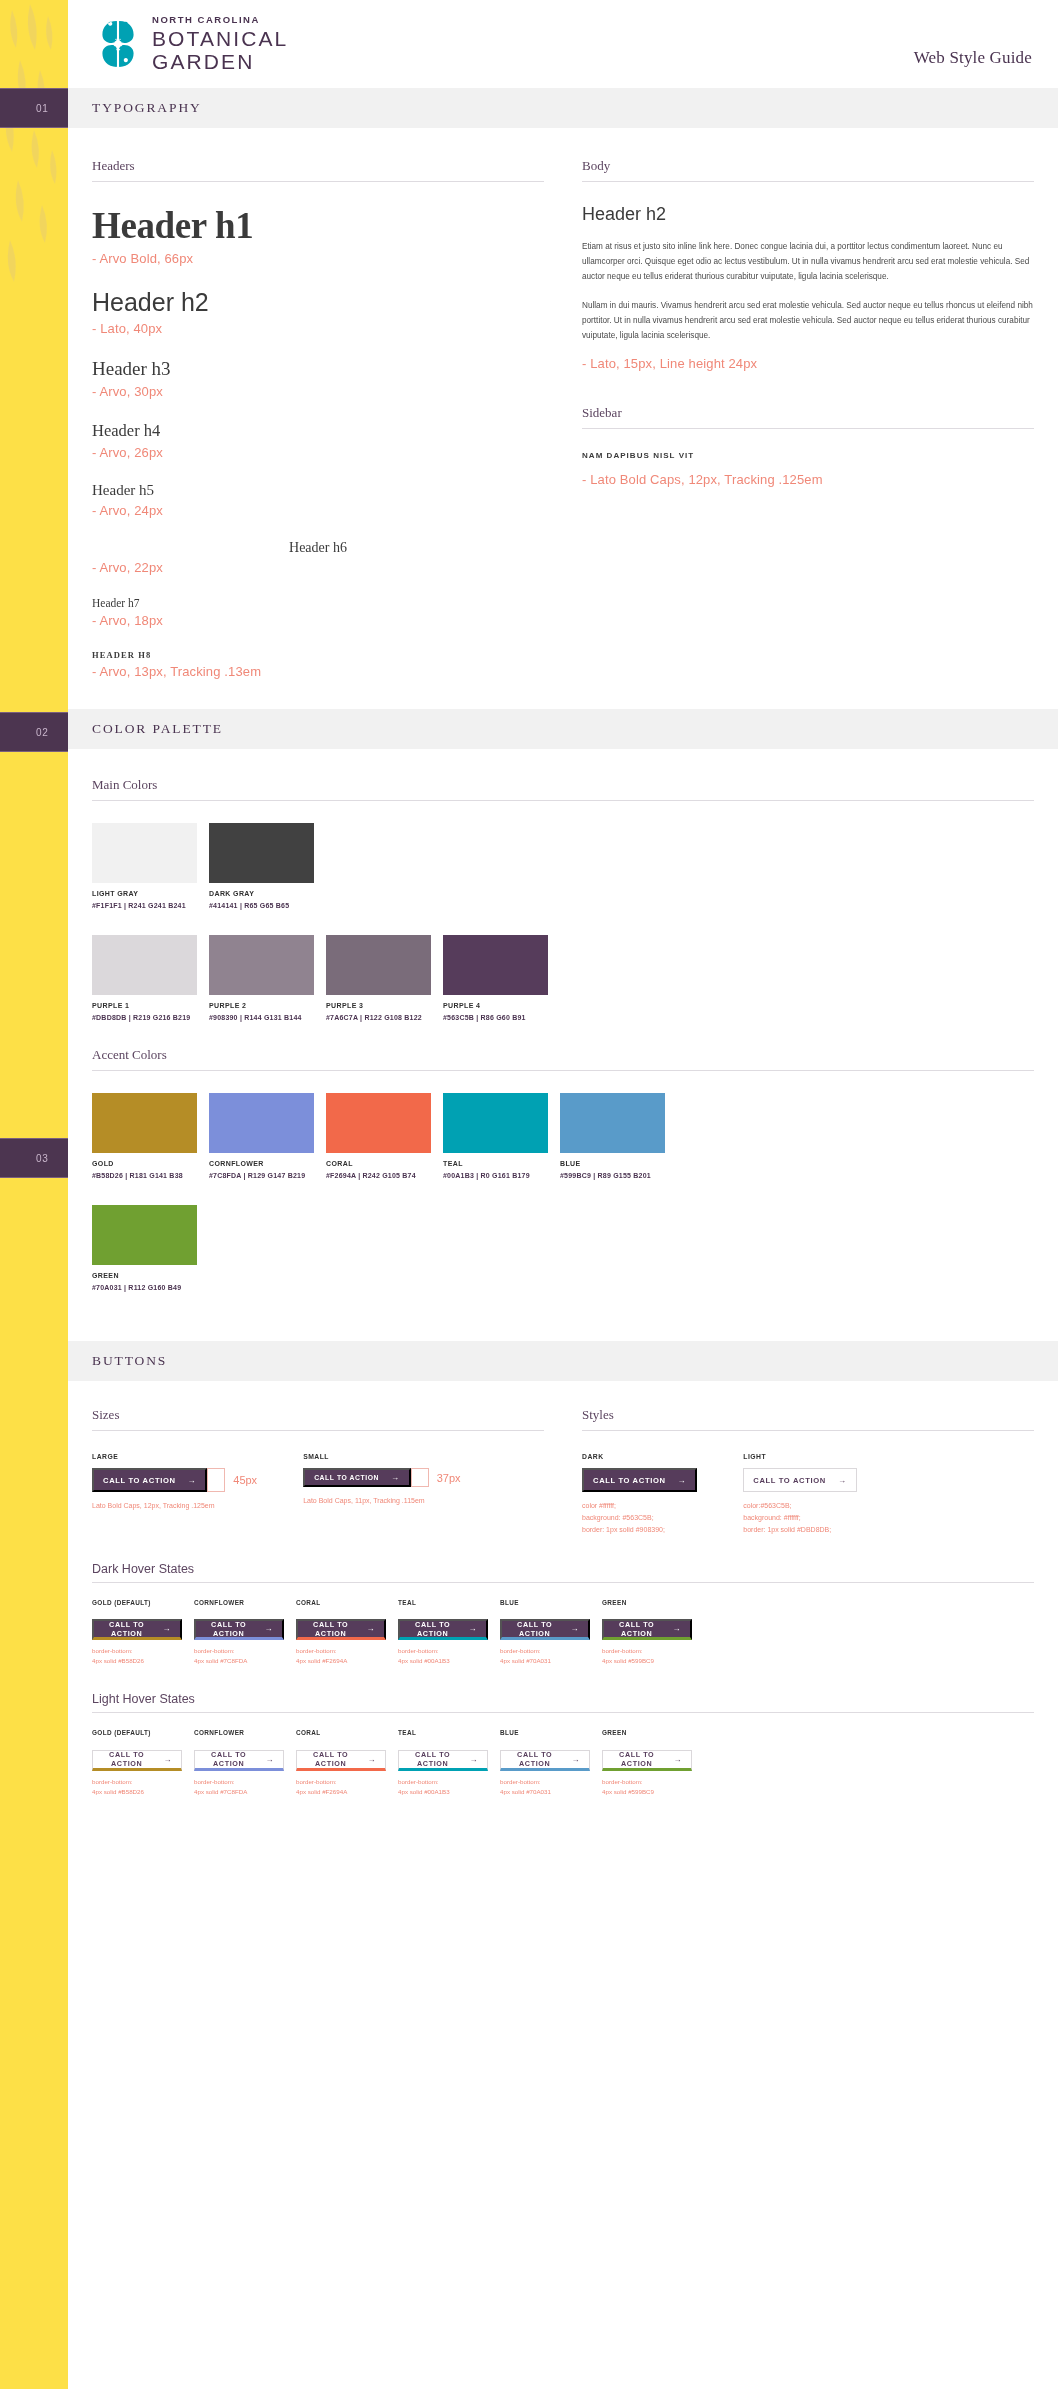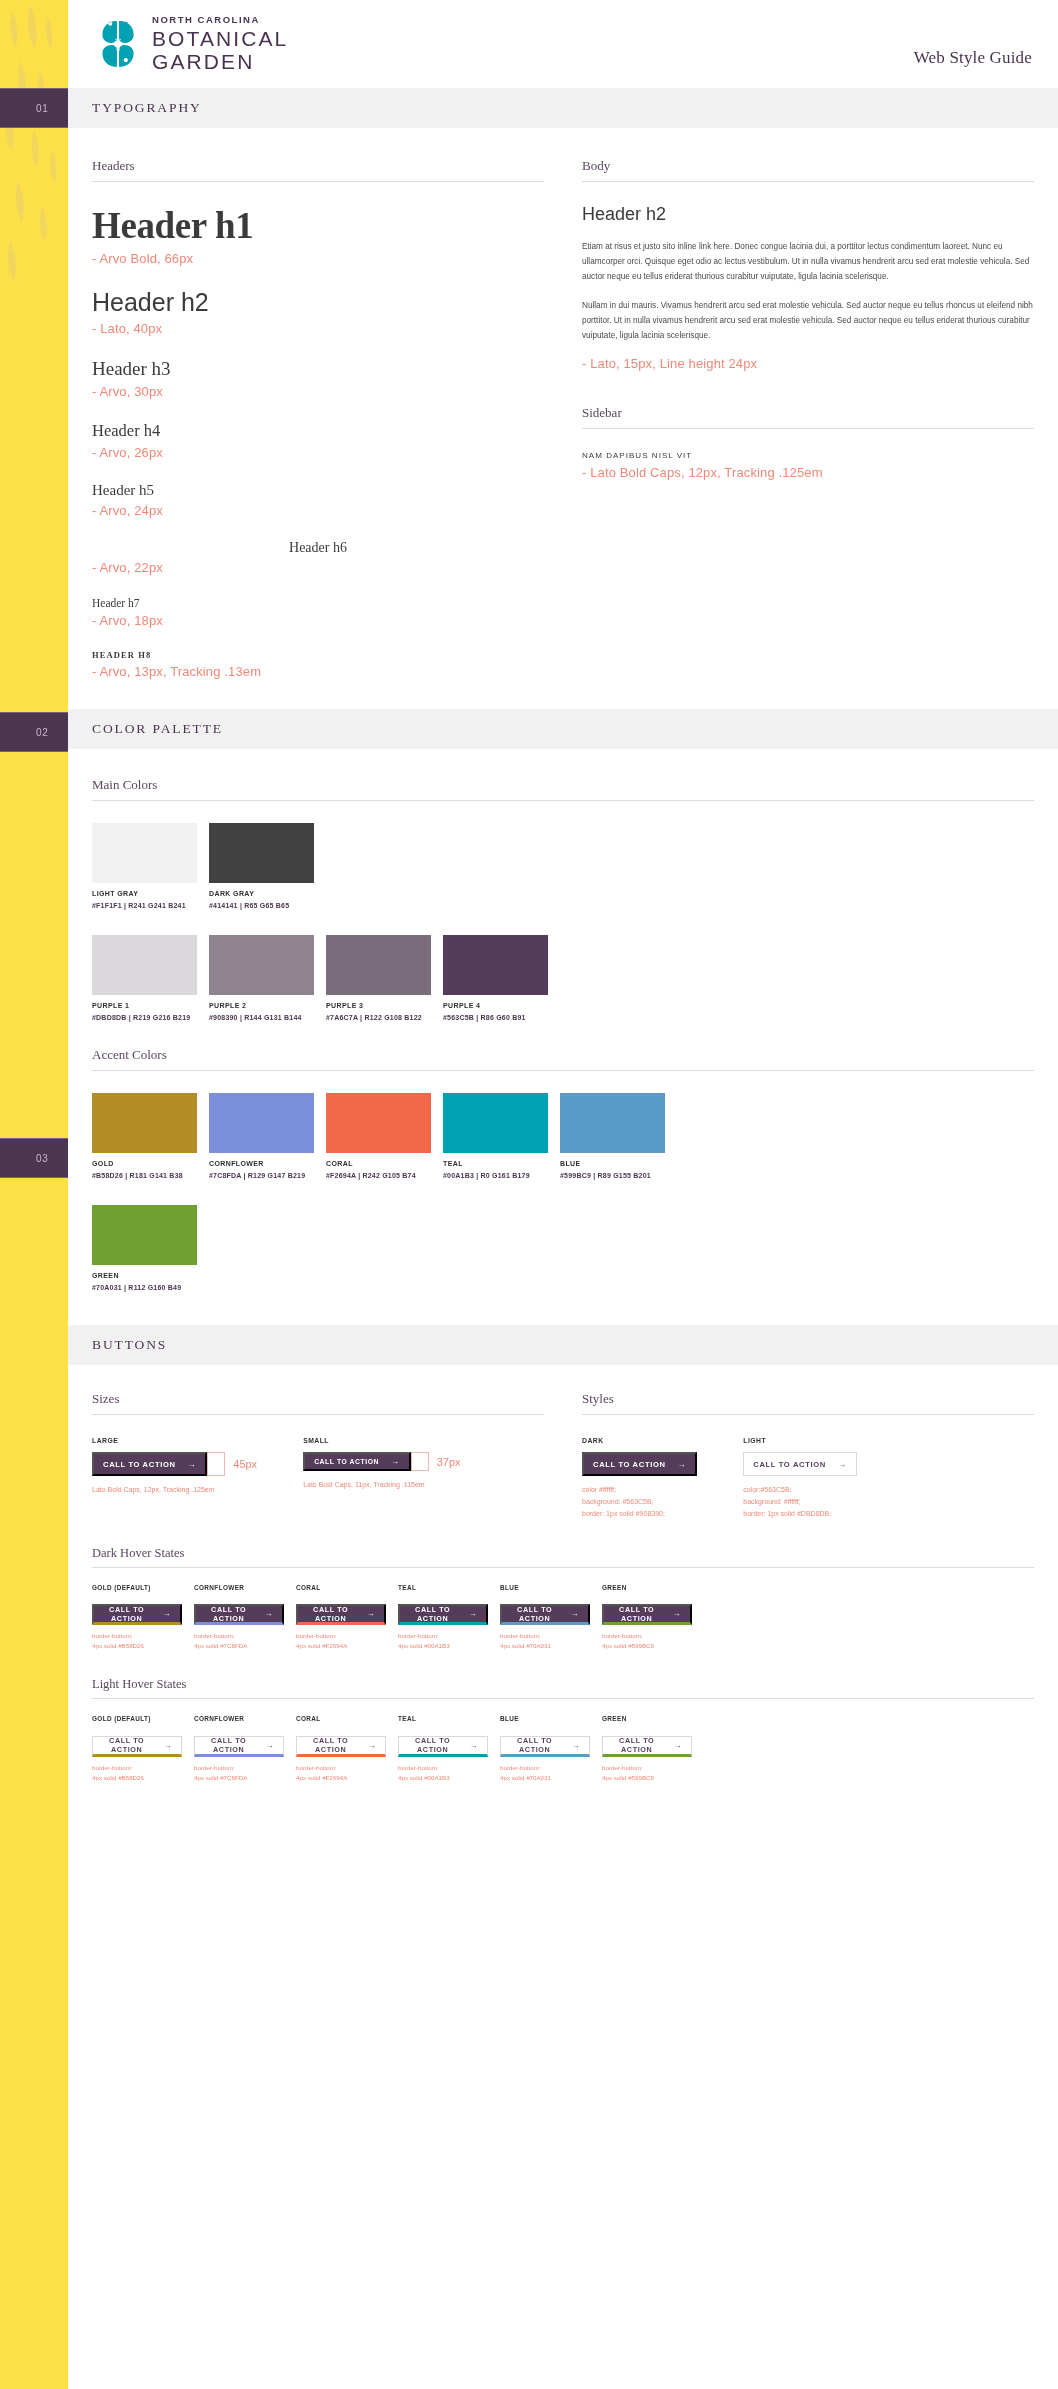--- a/index.html
+++ b/index.html
@@ -85,21 +85,21 @@
   h4.smp { font-family: "Liberation Serif", serif; font-size: 16.5px; font-weight: 400; color: #3b3b3b; }
   h5.smp { font-family: "Liberation Serif", serif; font-size: 15px; font-weight: 400; color: #3b3b3b; }
   h6.smp { font-family: "Liberation Serif", serif; font-size: 14px; font-weight: 400; color: #3b3b3b; text-align: center; }
   .h7.smp { font-family: "Liberation Serif", serif; font-size: 11.5px; font-weight: 400; color: #3b3b3b; }
   .h8.smp { font-family: "Liberation Serif", serif; font-size: 8.5px; font-weight: 700; color: #3b3b3b; letter-spacing: .13em; }
 
   .bodyh2 { font-family: "Liberation Sans", sans-serif; font-size: 18px; color: #3b3b3b; font-weight: 400; margin-bottom: 14px; }
   .para { font-size: 8.2px; line-height: 1.85; color: #4a4a4a; margin-bottom: 13px; }
 
   .sidebar-sample {
-    font-size: 8px; letter-spacing: .13em; font-weight: 400; color: #3b3b3b; margin-bottom: 5px;
+    font-size: 8px; letter-spacing: .13em; font-weight: 700; color: #3b3b3b; margin-bottom: 12px;
   }
 
   
   .swatch-row { display: flex; gap: 12px; margin-bottom: 26px; flex-wrap: wrap; }
   .swatch { width: 105px; }
   .swatch .chip { width: 105px; height: 60px; }
   .swatch .nm { font-size: 7px; font-weight: 700; letter-spacing: .055em; color: #2f2f2f; margin-top: 7px; }
   .swatch .vals { font-size: 7px; font-weight: 700; letter-spacing: .03em; color: #4a3350; margin-top: 5px; }
 
   
@@ -120,21 +120,21 @@
   .measure-box.sm { height: 19px; }
 
   .btn-caption { color: #f08878; font-size: 7px; line-height: 1.7; margin-top: 8px; }
 
   .hover-grid { display: flex; gap: 12px; flex-wrap: wrap; }
   .hover-cell { width: 90px; }
   .hover-cell .hl { font-size: 6.4px; font-weight: 700; letter-spacing: .06em; color: #2f2f2f; margin-bottom: 7px; }
   .hover-cell .note { color: #f08878; font-size: 6.2px; line-height: 1.65; margin-top: 6px; }
 
   .rowlabel {
-    font-family: Liberation Serif, serif; font-size: 12.5px; color: #5c4560;
+    font-family: Liberation Sans, sans-serif; font-size: 12.5px; color: #5c4560;
     padding-bottom: 6px; border-bottom: 1px solid #dedbe0; margin-bottom: 16px;
   }
   .tiny-hdr { font-size: 6.8px; font-weight: 700; letter-spacing: .07em; color: #2f2f2f; margin-bottom: 8px; }
 </style>
 </head>
 <body>
 
 <div class="rail">
   <svg class="rail-texture" viewBox="0 0 68 300" preserveAspectRatio="none">
     <g fill="#c0a9c4">
@@ -234,21 +234,21 @@
         <div class="sublabel">Sidebar</div>
         <div class="sidebar-sample">NAM DAPIBUS NISL VIT</div>
         <div class="spec">- Lato Bold Caps, 12px, Tracking .125em</div>
       </div>
 
     </div>
   </div>
 
   <div class="secbar">COLOR PALETTE</div>
 
-  <div class="content" style="padding-top:28px; padding-bottom:8px;">
+  <div class="content" style="padding-top:28px; padding-bottom:24px;">
     <div class="sublabel">Main Colors</div>
     <div class="swatch-row" id="mc0">
         <div class="swatch">
           <div class="chip" style="background: rgb(241, 241, 241);"></div>
           <div class="nm">LIGHT GRAY</div>
           <div class="vals">#F1F1F1  |  R241 G241 B241</div>
         </div>
         <div class="swatch">
           <div class="chip" style="background: rgb(65, 65, 65);"></div>
           <div class="nm">DARK GRAY</div>

